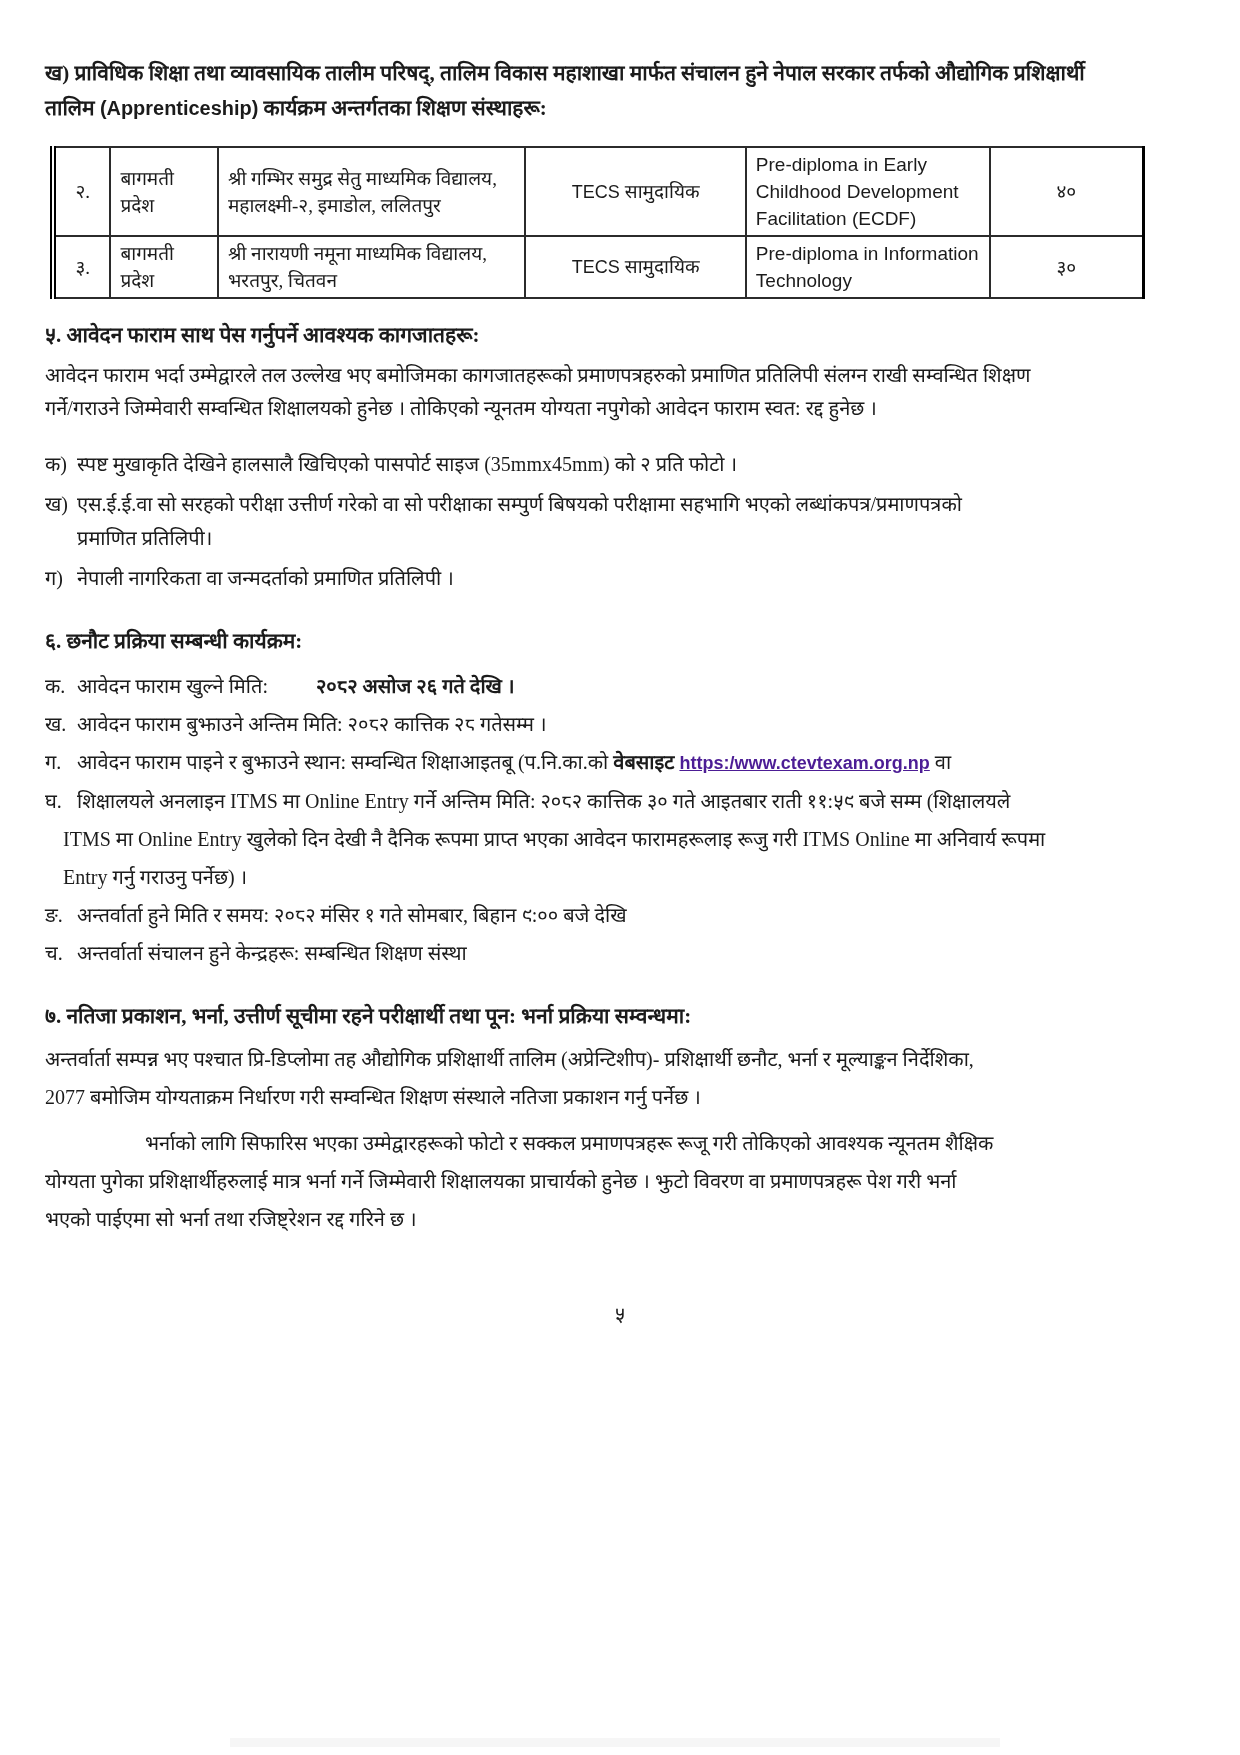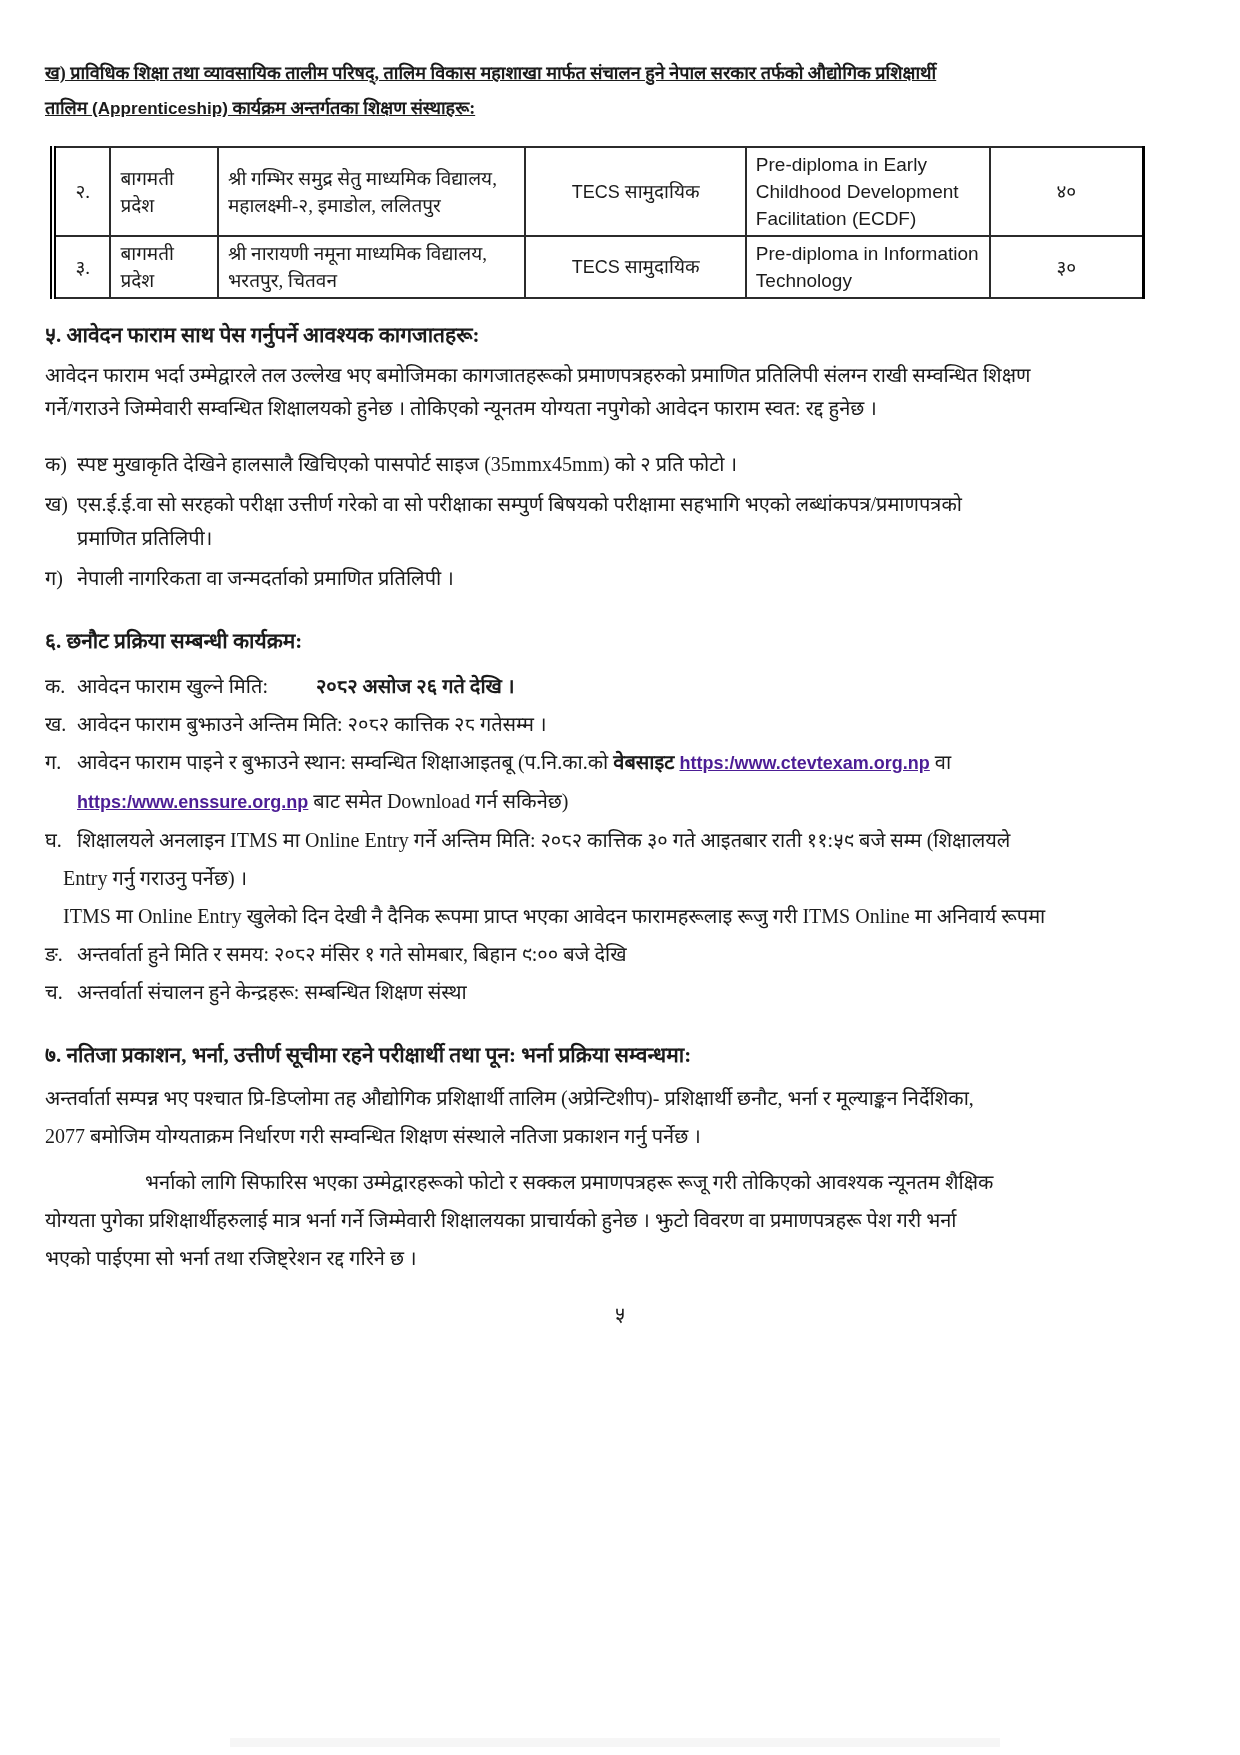--- a/index.html
+++ b/index.html
@@ -15,21 +15,21 @@
   }
   .lt { font-family:"Liberation Sans","DejaVu Sans",sans-serif; font-size:0.95em; }
   .b  { font-weight:bold; }
   .url {
     font-family:"Liberation Sans","DejaVu Sans",sans-serif;
     font-weight:bold; text-decoration:underline;
     font-size:18px; color:#4c1d95;
   }
 
   
-  .h-kha .hl { font-weight:bold; font-size:18px; line-height:35px;text-decoration:underline; }
+  .h-kha .hl { font-weight:bold; font-size:21px; line-height:35px; }
 
   
   table.inst-table {
     border-collapse:collapse; table-layout:fixed;
     margin:20px 0 0 5px; width:1095px;
     border-left:6px double #000; border-right:3px solid #000;
   }
   table.inst-table td {
     border:2px solid #2b2b2b;
     padding:3px 9px;
@@ -145,27 +145,26 @@
       <span class="litext"><span>आवेदन फाराम खुल्ने मिति:</span><span class="gapspan">२०८२ असोज २६ गते देखि ।</span></span>
     </div>
     <div class="li">
       <span class="lab">ख.</span>
       <span class="litext">आवेदन फाराम बुझाउने अन्तिम मिति: २०८२ कात्तिक २८ गतेसम्म ।</span>
     </div>
     <div class="li">
       <span class="lab">ग.</span>
       <span class="litext"><span>आवेदन फाराम पाइने र बुझाउने स्थान: सम्वन्धित शिक्षाआइतबू (प.नि.का.को </span><span class="b">वेबसाइट</span> <span class="url">https:/www.ctevtexam.org.np</span><span> वा</span></span>
     </div>
-    <div class="licont"><span class="url">https:/www.enssure.org.np</span><span> बाट समेत Download गर्न सकिनेछ)</span></div>
     <div class="li">
       <span class="lab">घ.</span>
       <span class="litext">शिक्षालयले अनलाइन ITMS मा Online Entry गर्ने अन्तिम मिति: २०८२ कात्तिक ३० गते आइतबार राती ११:५९ बजे सम्म (शिक्षालयले</span>
     </div>
+    <div class="licont licont2">ITMS मा Online Entry खुलेको दिन देखी नै दैनिक रूपमा प्राप्त भएका आवेदन फारामहरूलाइ रूजु गरी ITMS Online मा अनिवार्य रूपमा</div>
     <div class="licont licont2">Entry गर्नु गराउनु पर्नेछ) ।</div>
-    <div class="licont licont2">ITMS मा Online Entry खुलेको दिन देखी नै दैनिक रूपमा प्राप्त भएका आवेदन फारामहरूलाइ रूजु गरी ITMS Online मा अनिवार्य रूपमा</div>
     <div class="li">
       <span class="lab">ङ.</span>
       <span class="litext">अन्तर्वार्ता हुने मिति र समय: २०८२ मंसिर १ गते सोमबार, बिहान ९:०० बजे देखि</span>
     </div>
     <div class="li">
       <span class="lab">च.</span>
       <span class="litext">अन्तर्वार्ता संचालन हुने केन्द्रहरू: सम्बन्धित शिक्षण संस्था</span>
     </div>
   </div>
 

